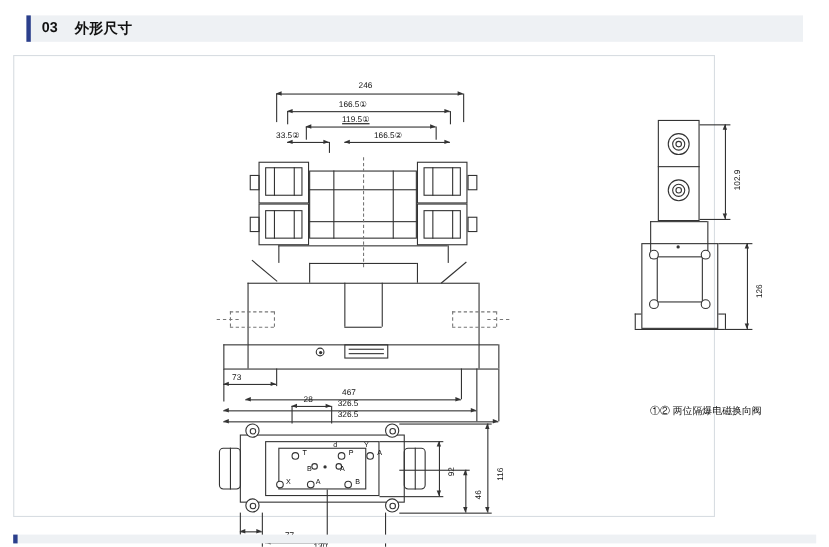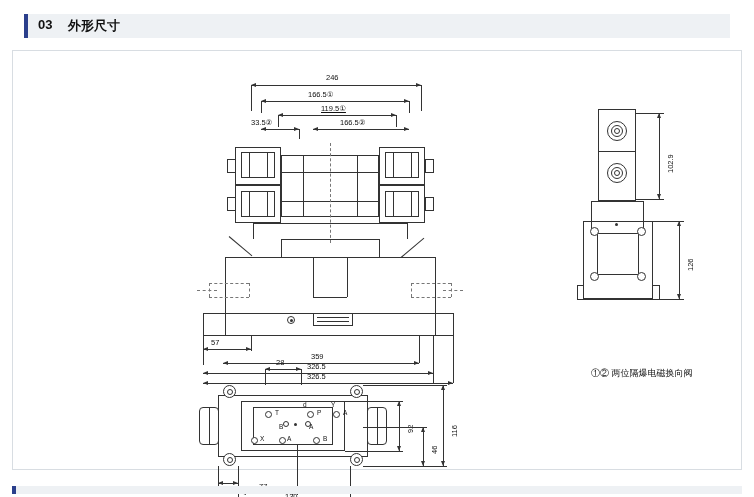--- a/index.html
+++ b/index.html
@@ -4,21 +4,21 @@
 <style>
   html,body{margin:0;padding:0;background:#ffffff;}
   body{width:754px;height:497px;position:relative;font-family:"Liberation Sans",sans-serif;color:#1a1a1a;overflow:hidden;}
 
   
   .header{position:absolute;left:24px;top:14px;width:706px;height:24px;background:#eef1f4;border-left:4px solid #2b3f8c;box-sizing:border-box;}
   .header .num{position:absolute;left:10px;top:3px;font-size:13px;font-weight:bold;color:#111;letter-spacing:0;}
   .header .ttl{position:absolute;left:40px;top:3px;font-size:13px;font-weight:bold;color:#111;}
 
   
-  .frame{position:absolute;left:12px;top:50px;width:730px;height:420px;border:1px solid #d8dde2;box-sizing:border-box;background:#fff;}
+  .frame{position:absolute;left:12px;top:50px;width:638px;height:420px;border:1px solid #d8dde2;box-sizing:border-box;background:#fff;}
 
   .bottombar{position:absolute;left:12px;top:486px;width:730px;height:8px;background:#eef1f4;border-left:4px solid #2b3f8c;box-sizing:border-box;}
 
   
   .ln{position:absolute;background:#333;}
   .h{height:1px;}
   .v{width:1px;}
   .dash-h{position:absolute;height:0;border-top:1px dashed #777;}
   .dash-v{position:absolute;width:0;border-left:1px dashed #777;}
   .box{position:absolute;border:1px solid #333;box-sizing:border-box;background:transparent;}
@@ -61,21 +61,21 @@
     <div class="arr-r" style="left:391px;top:47.5px;"></div>
     <div class="ln v" style="left:248px;top:50px;height:12px;"></div>
     <div class="ln v" style="left:396px;top:50px;height:12px;"></div>
     <span class="lbl" style="left:295px;top:39px;">166.5①</span>
 
     <div class="ln h" style="left:265px;top:64px;width:118px;"></div>
     <div class="arr-l" style="left:265px;top:61.5px;"></div>
     <div class="arr-r" style="left:378px;top:61.5px;"></div>
     <div class="ln v" style="left:265px;top:64px;height:12px;"></div>
     <div class="ln v" style="left:383px;top:64px;height:12px;"></div>
-    <span class="lbl" style="left:308px;top:53px;text-decoration:underline;">119.5①</span>
+    <span class="lbl" style="left:298px;top:53px;text-decoration:underline;">119.5①</span>
 
     <div class="ln h" style="left:248px;top:78px;width:38px;"></div>
     <div class="arr-l" style="left:248px;top:75.5px;"></div>
     <div class="arr-r" style="left:281px;top:75.5px;"></div>
     <span class="lbl" style="left:238px;top:67px;">33.5②</span>
 
     <div class="ln h" style="left:300px;top:78px;width:96px;"></div>
     <div class="arr-l" style="left:300px;top:75.5px;"></div>
     <div class="arr-r" style="left:391px;top:75.5px;"></div>
     <span class="lbl" style="left:327px;top:67px;">166.5②</span>
@@ -145,28 +145,28 @@
 
     <div class="box" style="left:300px;top:262px;width:40px;height:13px;"></div>
     <div class="ln h" style="left:304px;top:266px;width:32px;"></div>
     <div class="ln h" style="left:304px;top:270px;width:32px;"></div>
     <div class="circ" style="left:274px;top:265px;width:8px;height:8px;"></div>
     <div class="dotpt" style="left:276.5px;top:267.5px;"></div>
 
     <div class="ln h" style="left:190px;top:298px;width:48px;"></div>
     <div class="arr-l" style="left:190px;top:295.5px;"></div>
     <div class="arr-r" style="left:233px;top:295.5px;"></div>
-    <span class="lbl" style="left:198px;top:287px;">57</span>
+    <span class="lbl" style="left:198px;top:287px;">73</span>
     <div class="ln v" style="left:190px;top:284px;height:30px;"></div>
     <div class="ln v" style="left:238px;top:284px;height:16px;"></div>
 
     <div class="ln h" style="left:210px;top:312px;width:196px;"></div>
     <div class="arr-l" style="left:210px;top:309.5px;"></div>
     <div class="arr-r" style="left:401px;top:309.5px;"></div>
-    <span class="lbl" style="left:298px;top:301px;">359</span>
+    <span class="lbl" style="left:298px;top:301px;">467</span>
     <div class="ln v" style="left:406px;top:284px;height:28px;"></div>
 
     <div class="ln h" style="left:190px;top:322px;width:230px;"></div>
     <div class="arr-l" style="left:190px;top:319.5px;"></div>
     <div class="arr-r" style="left:415px;top:319.5px;"></div>
     <span class="lbl" style="left:294px;top:311px;">326.5</span>
     <div class="ln v" style="left:420px;top:284px;height:48px;"></div>
 
     <div class="ln h" style="left:190px;top:332px;width:250px;"></div>
     <div class="arr-l" style="left:190px;top:329.5px;"></div>

